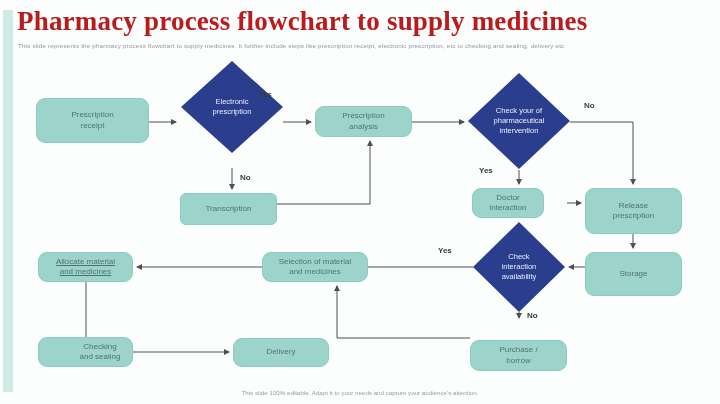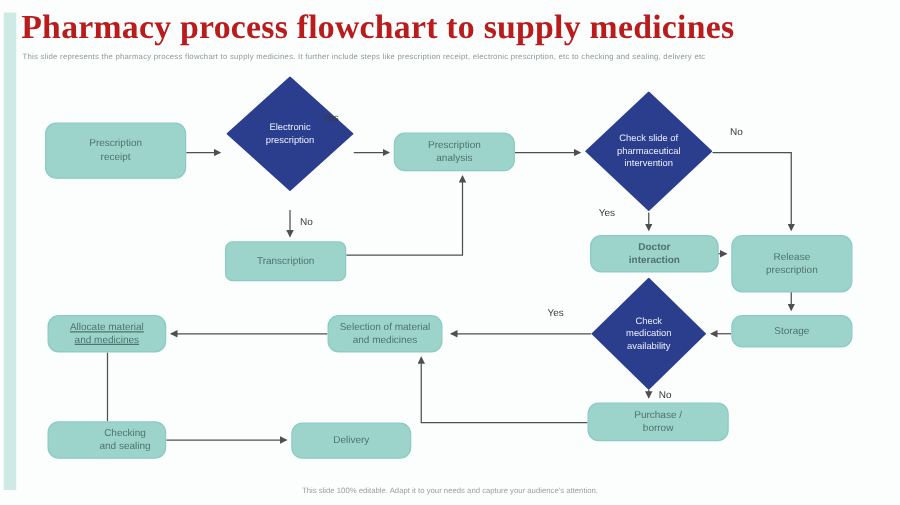--- a/index.html
+++ b/index.html
@@ -40,21 +40,21 @@
   .diamond {
     position: absolute;
     background: #2b3e8e;
     clip-path: polygon(50% 0, 100% 50%, 50% 100%, 0 50%);
     display: flex; align-items: center; justify-content: center;
     color: #e9eef9; font-size: 7.5px; line-height: 1.3;
     text-align: center;
   }
   .diamond .node-label { white-space: pre-line; }
   .edge-label {
-    position: absolute; font-size: 8px; font-weight: normal; color: #3a3a3a;
+    position: absolute; font-size: 8px; font-weight: bold; color: #3a3a3a;
   }
   .connector-layer {
     position: absolute; left: 0; top: 0; width: 720px; height: 404px;
     pointer-events: none;
   }
 </style>
 </head>
 <body>
 
 <div class="accent-strip"></div>
@@ -92,63 +92,63 @@
   <span class="node-label">Prescription
 receipt</span>
 </div>
 <div class="node" style="left:315px; top:106px; width:97px; height:31px;">
   <span class="node-label">Prescription
 analysis</span>
 </div>
 <div class="node" style="left:180px; top:193px; width:97px; height:32px; border-radius:6px;">
   <span class="node-label">Transcription</span>
 </div>
-<div class="node" style="left:472px; top:188px; width:103px; height:30px;font-weight:bold;">
+<div class="node" style="left:472px; top:188px; width:72px; height:30px;">
   <span class="node-label">Doctor
 interaction</span>
 </div>
 <div class="node" style="left:585px; top:188px; width:97px; height:46px;">
   <span class="node-label">Release
 prescription</span>
 </div>
-<div class="node" style="left:585px; top:252px; width:97px; height:26px;">
+<div class="node" style="left:585px; top:252px; width:97px; height:44px;">
   <span class="node-label">Storage</span>
 </div>
-<div class="node" style="left:262px; top:252px; width:92px; height:30px;">
+<div class="node" style="left:262px; top:252px; width:106px; height:30px;">
   <span class="node-label">Selection of material
 and medicines</span>
 </div>
 <div class="node" style="left:38px; top:252px; width:95px; height:30px;text-decoration:underline;">
   <span class="node-label">Allocate material
 and medicines</span>
 </div>
 <div class="node" style="left:38px; top:337px; width:95px; height:30px;padding-left:29px;">
   <span class="node-label">Checking
 and sealing</span>
 </div>
 <div class="node" style="left:233px; top:338px; width:96px; height:29px;">
   <span class="node-label">Delivery</span>
 </div>
-<div class="node" style="left:470px; top:322px; width:113px; height:31px;">
+<div class="node" style="left:470px; top:340px; width:97px; height:31px;">
   <span class="node-label">Purchase /
 borrow</span>
 </div>
 
 <div class="diamond" style="left:181px; top:61px; width:102px; height:92px;">
   <span class="node-label">Electronic
 prescription</span>
 </div>
 <div class="diamond" style="left:468px; top:73px; width:102px; height:96px;">
-  <span class="node-label">Check slide of
+  <span class="node-label">Check your of
 pharmaceutical
 intervention</span>
 </div>
 <div class="diamond" style="left:473px; top:222px; width:92px; height:90px;">
   <span class="node-label">Check
-medication
+interaction
 availability</span>
 </div>
 
 <div class="edge-label" style="left:258px; top:90px;">Yes</div>
 <div class="edge-label" style="left:240px; top:173px;">No</div>
 <div class="edge-label" style="left:584px; top:101px;">No</div>
 <div class="edge-label" style="left:479px; top:166px;">Yes</div>
 <div class="edge-label" style="left:438px; top:246px;">Yes</div>
 <div class="edge-label" style="left:527px; top:311px;">No</div>
 

